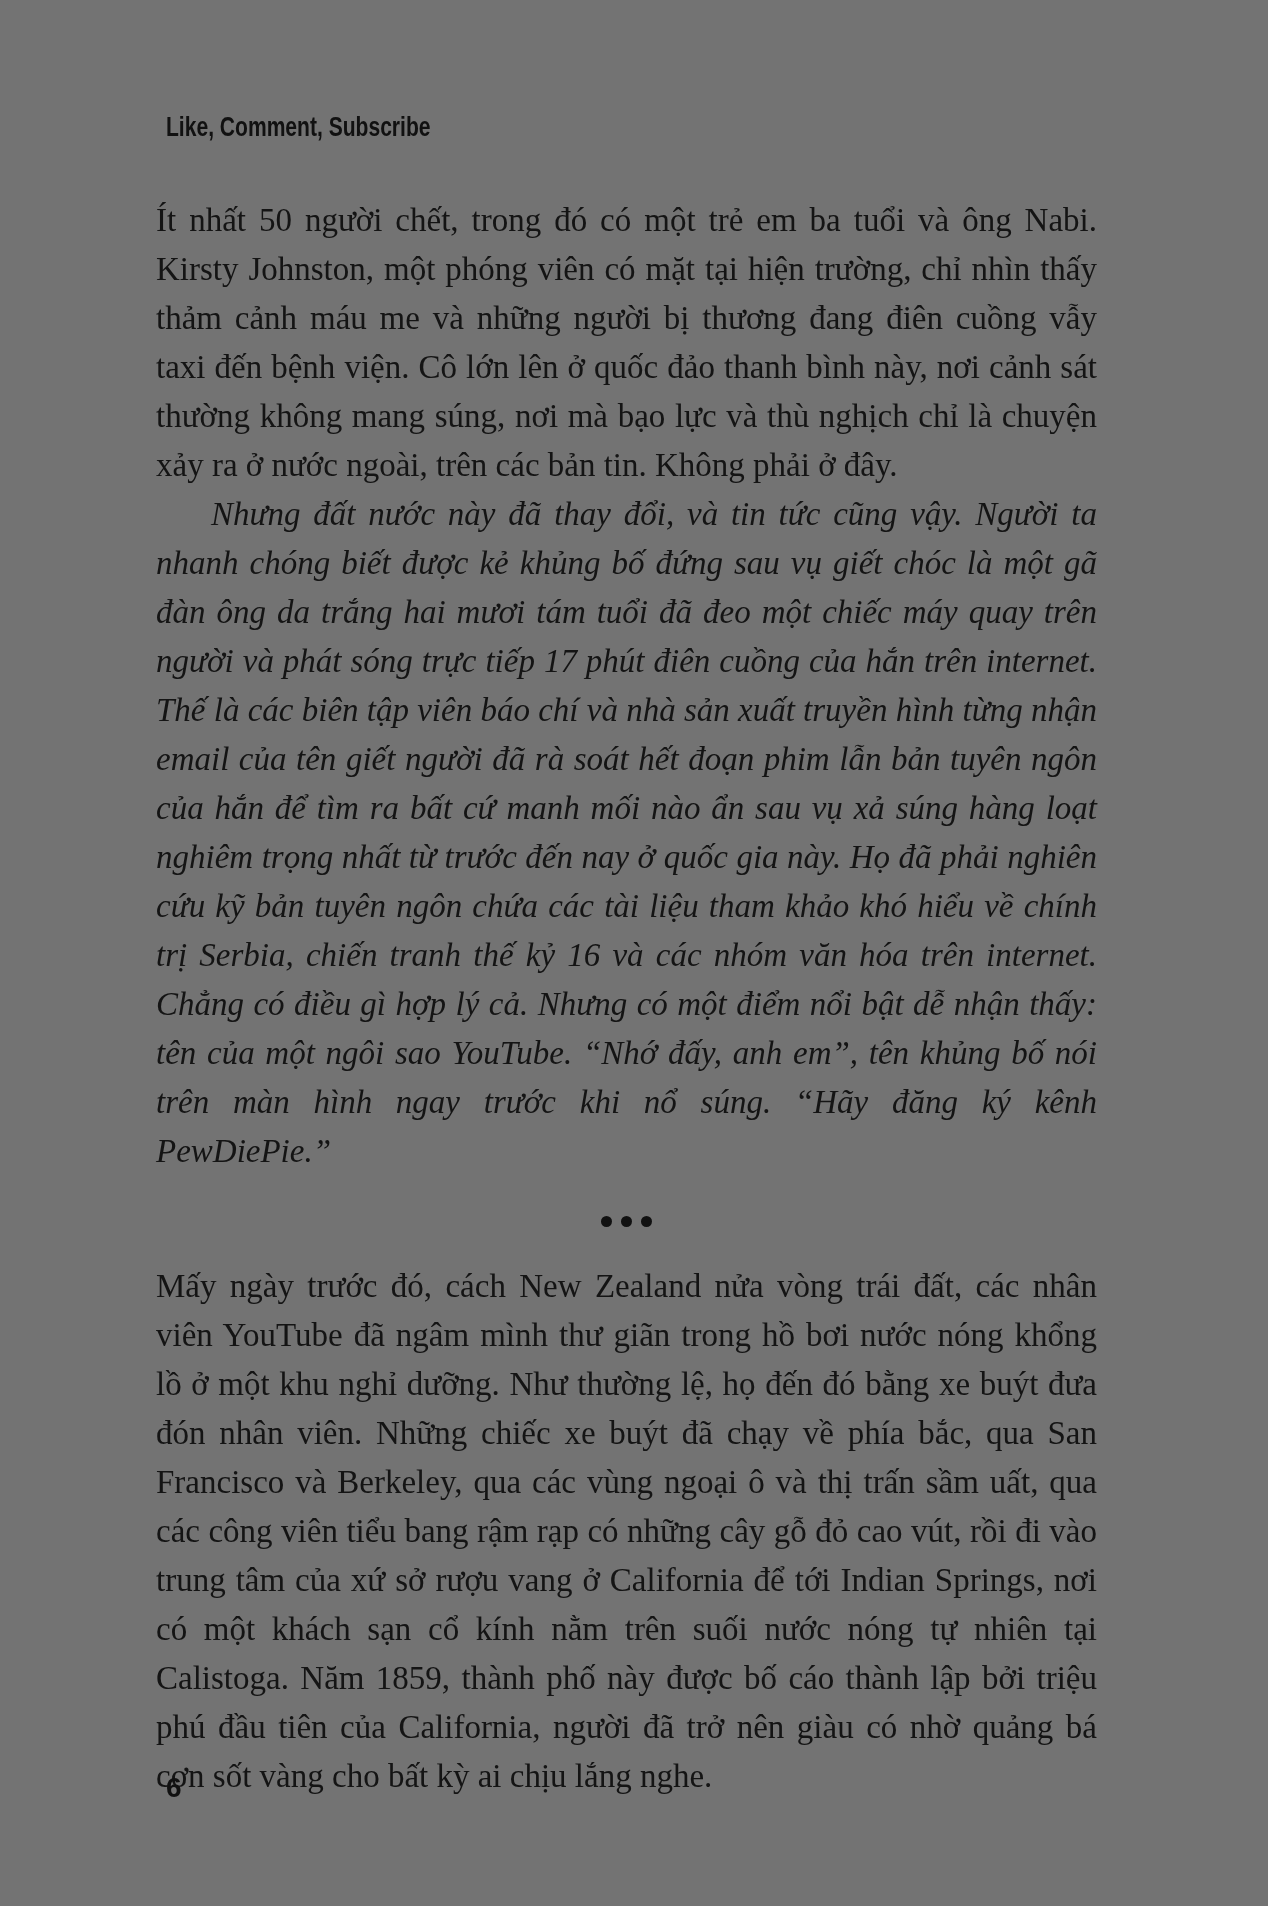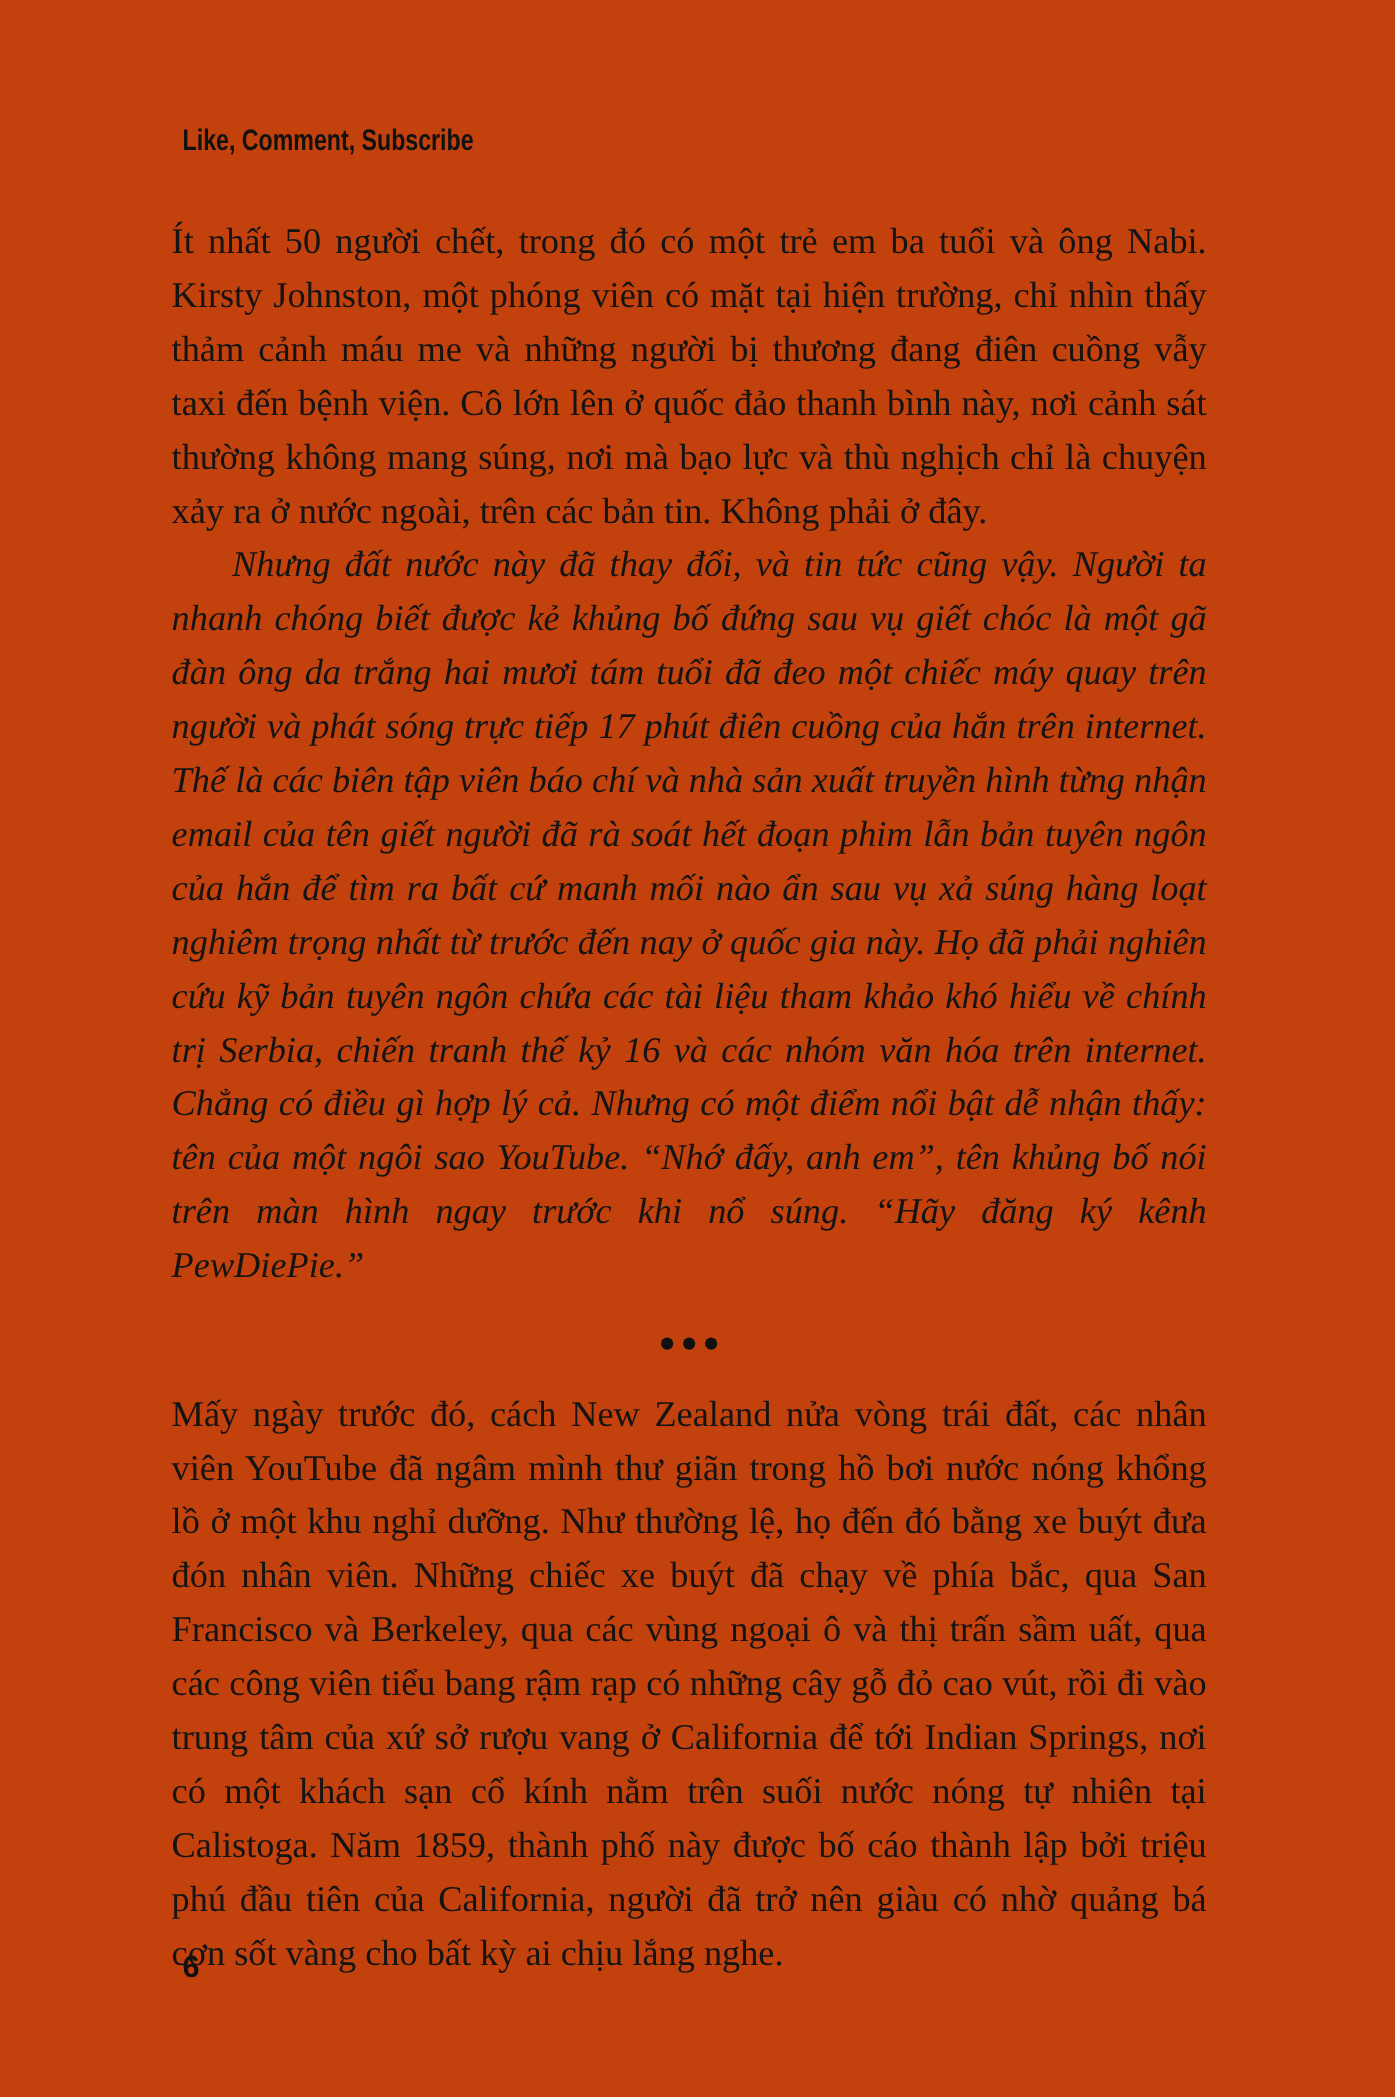--- a/index.html
+++ b/index.html
@@ -4,21 +4,21 @@
 <style>
   html, body {
     margin: 0;
     padding: 0;
     background: #ffffff;
   }
   .page {
     position: relative;
     width: 1268px;
     height: 1906px;
-    background: #c2410c;
+    background: #737373;
     color: #111111;
     overflow: hidden;
   }
   .running-header {
     position: absolute;
     top: 112px;
     left: 166px;
     font-family: "Liberation Sans", "DejaVu Sans", sans-serif;
     font-weight: 700;
     font-size: 27px;

